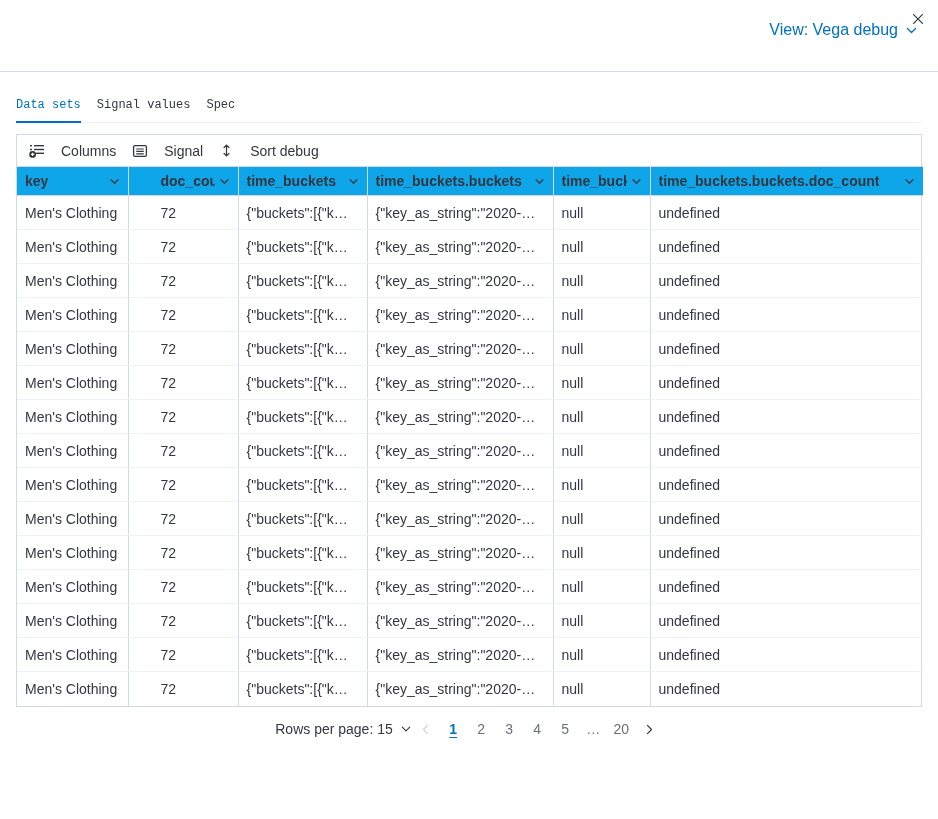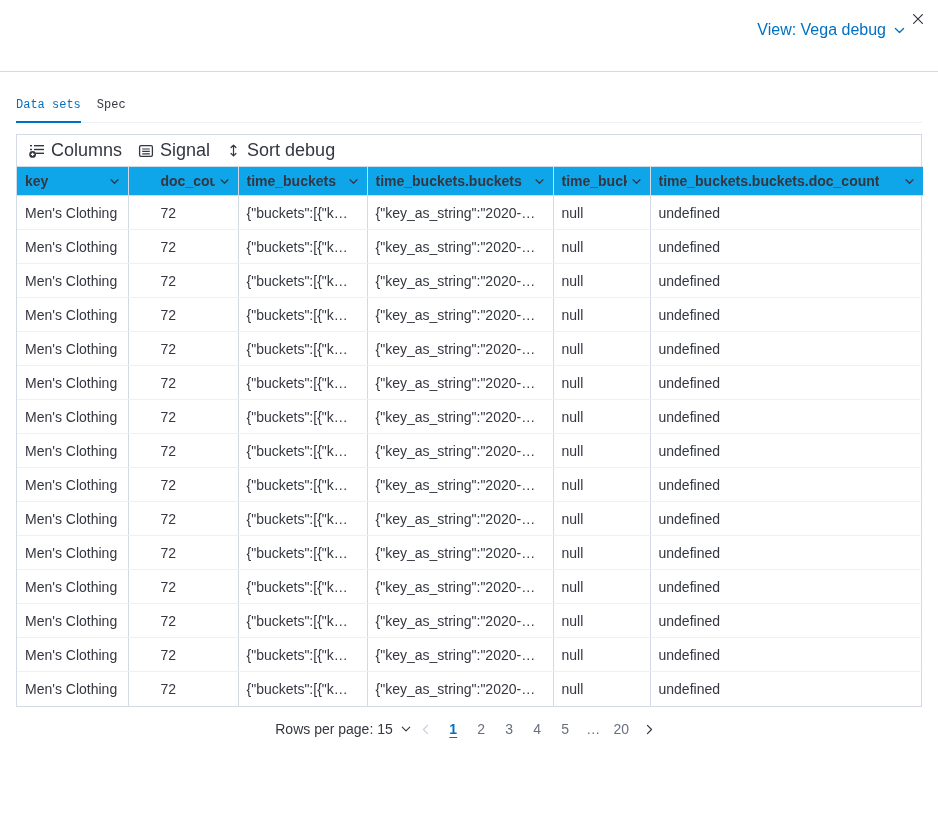--- a/index.html
+++ b/index.html
@@ -7,21 +7,21 @@
   body {
     background: #ffffff;
     font-family: "Liberation Sans", sans-serif;
     color: #343741;
     font-size: 14px;
     overflow: hidden;
   }
   
   .modal-header { position: relative; height: 72px; border-bottom: 1px solid #d3dae6; }
   .view-link {
-    position: absolute; right: 32px; top: 21px;
+    position: absolute; right: 20px; top: 21px;
     display: flex; align-items: center; gap: 7px;
     color: #0071c2; font-size: 16px; background: none; border: none;
     font-family: inherit; cursor: pointer;
   }
   .close-btn {
     position: absolute; right: 8px; top: 7px;
     width: 24px; height: 24px; display: flex; align-items: center; justify-content: center;
     background: none; border: none; color: #343741; cursor: pointer;
   }
   
@@ -39,23 +39,23 @@
     display: flex; align-items: center; justify-content: space-between;
     padding: 0 12px; background: #fbfcfd;
     border: 1px solid #d3dae6; border-radius: 6px;
     font-family: inherit; font-size: 14px; color: #343741; cursor: pointer;
   }
   .dataset-select .chev { color: #69707d; }
   
   .grid { margin-top: 11px; border: 1px solid #d3dae6; }
   .grid-toolbar { display: flex; align-items: center; height: 31px; padding: 0 4px; }
   .toolbar-btn {
-    display: flex; align-items: center; gap: 6px;
+    display: flex; align-items: center; gap: 16px;
     background: none; border: none; font-family: inherit;
-    font-size: 18px; color: #343741; padding: 4px 8px; cursor: pointer;
+    font-size: 14px; color: #343741; padding: 4px 8px; cursor: pointer;
   }
   table { width: 100%; border-collapse: collapse; table-layout: fixed; font-size: 14px; }
   th {
     background: #0ea5e9; text-align: left; font-weight: 700; color: #343741;
     border-top: 1px solid #d3dae6; border-bottom: 1px solid #d3dae6;
     padding: 0 8px; height: 29px;
   }
   th + th, td + td { border-left: 1px solid #d3dae6; }
   .th-inner { display: flex; align-items: center; justify-content: space-between; gap: 4px; }
   .th-label { overflow: hidden; white-space: nowrap; }
@@ -105,20 +105,21 @@
     <svg width="14" height="14" viewBox="0 0 16 16">
         <path d="M3 3l10 10M13 3L3 13" stroke="currentColor" stroke-width="1.4" stroke-linecap="round"></path>
       </svg>
   </button>
 </div>
 
 <div class="content">
 
   <div class="tabs">
     <button class="tab active">Data sets</button>
+    <button class="tab">Signal values</button>
     <button class="tab">Spec</button>
   </div>
 
 
   <div class="grid">
 
     <div class="grid-toolbar">
       <button class="toolbar-btn">
         <span>
           <svg width="16" height="16" viewBox="0 0 16 16" fill="currentColor">

